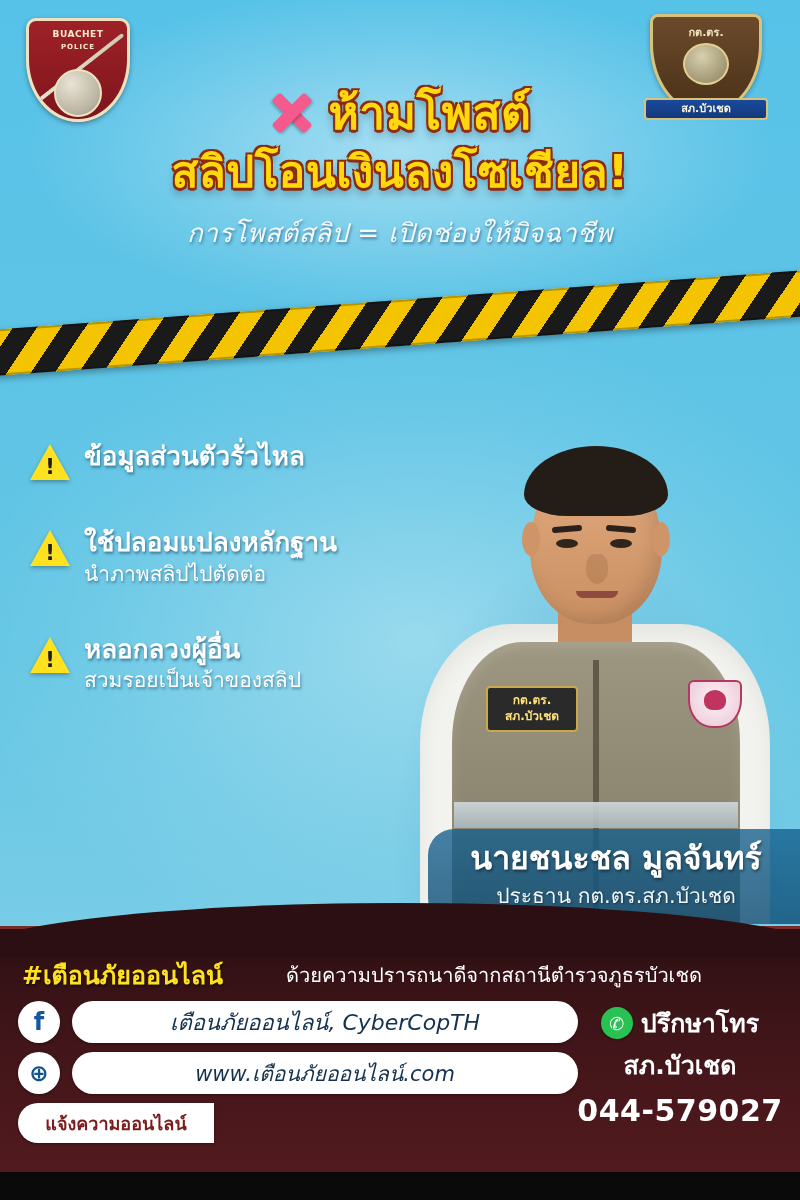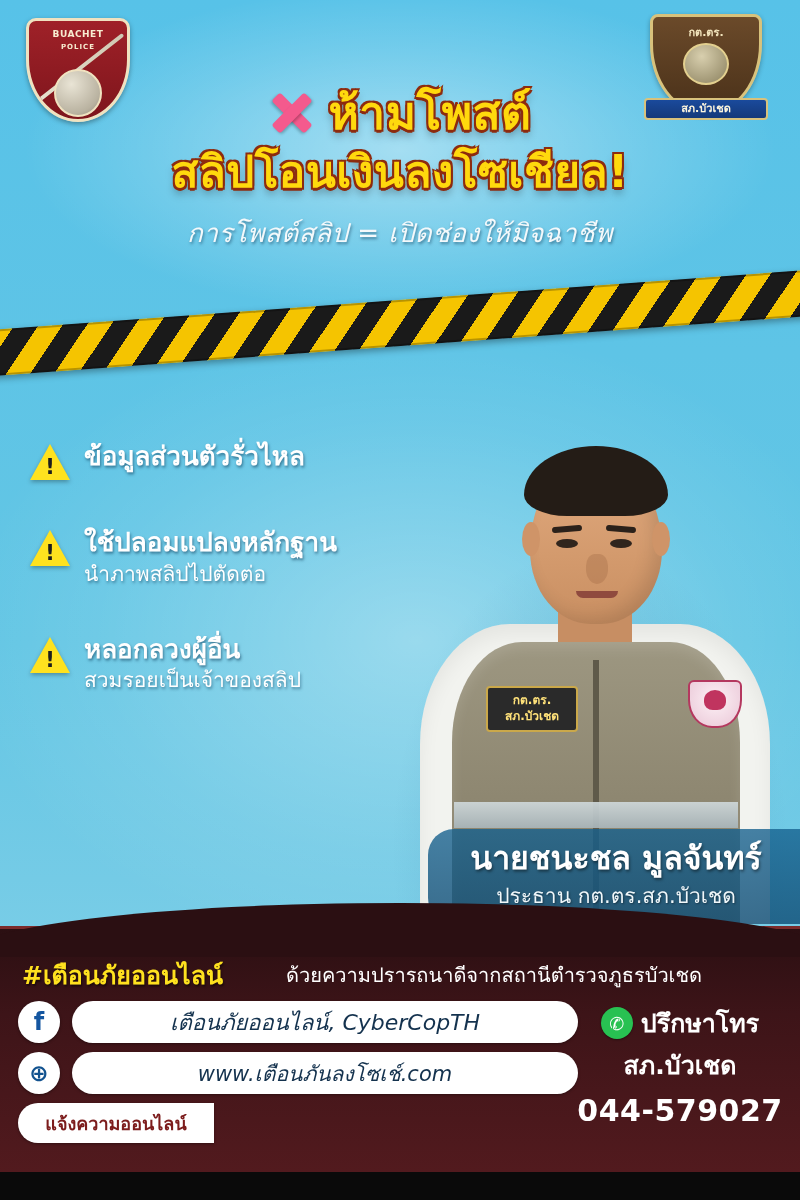--- a/index.html
+++ b/index.html
@@ -662,21 +662,21 @@
 
     <div class="f-rows">
 
       <div class="f-row">
         <div class="f-ico">f</div>
         <div class="f-pill">เตือนภัยออนไลน์, CyberCopTH</div>
       </div>
 
       <div class="f-row">
         <div class="f-ico globe">⊕</div>
-        <div class="f-pill small">www.เตือนภันลงโซเช์.com</div>
+        <div class="f-pill small">www.เตือนภัยออนไลน์.com</div>
       </div>
 
       <div class="f-row3">
         <div class="f-tag">แจ้งความออนไลน์</div>
       </div>
 
     </div>
 
     <div class="f-right">
       <div class="f-call">

